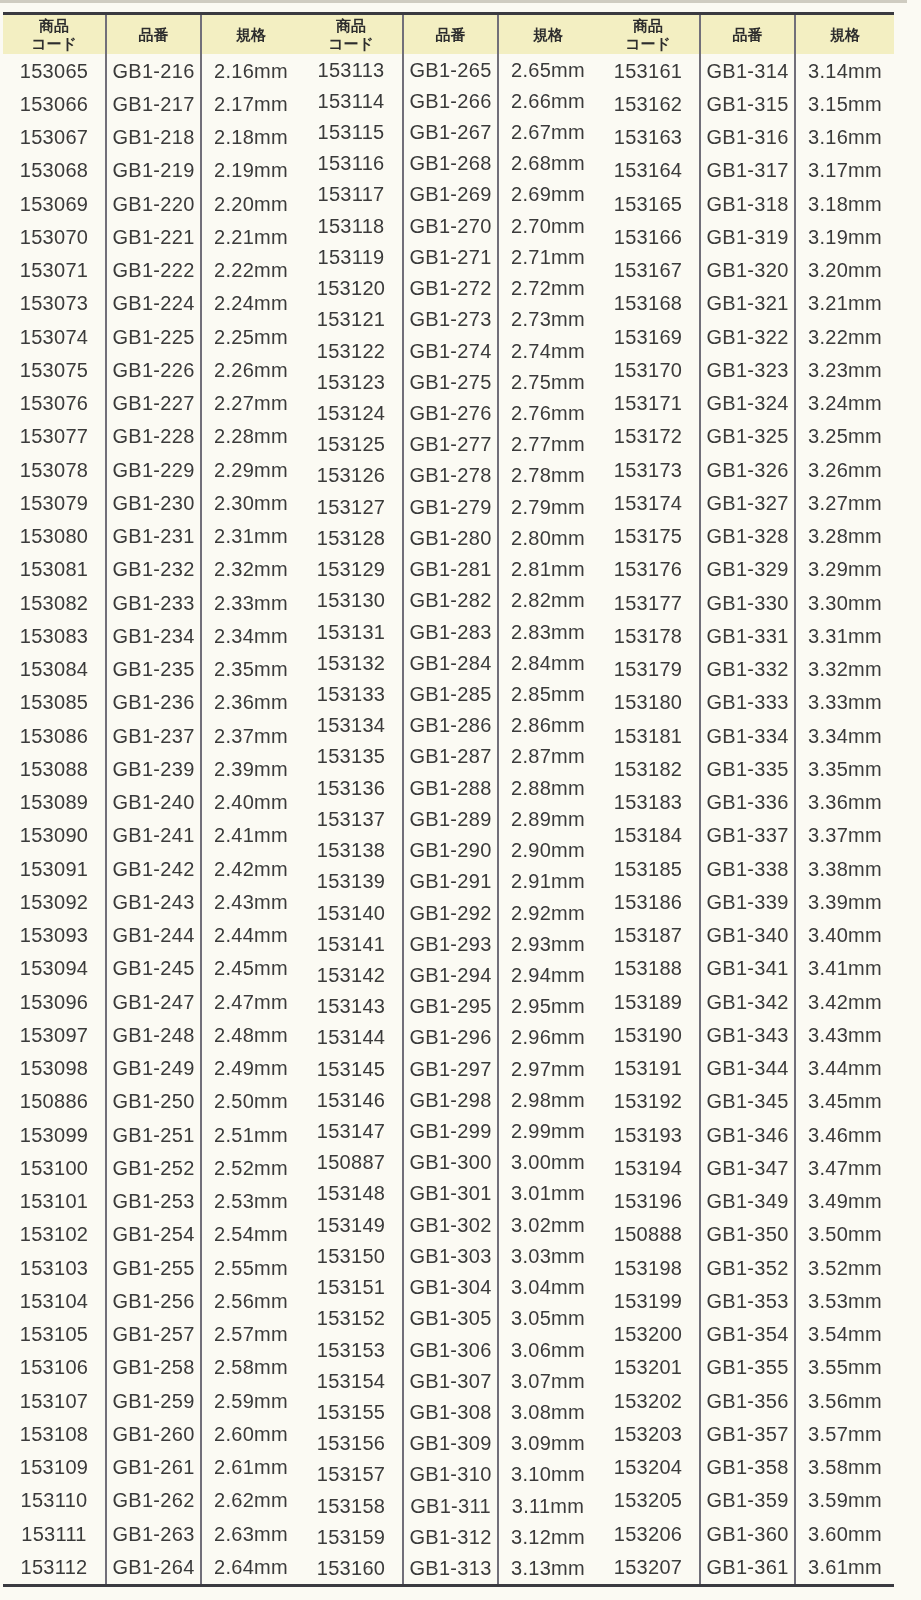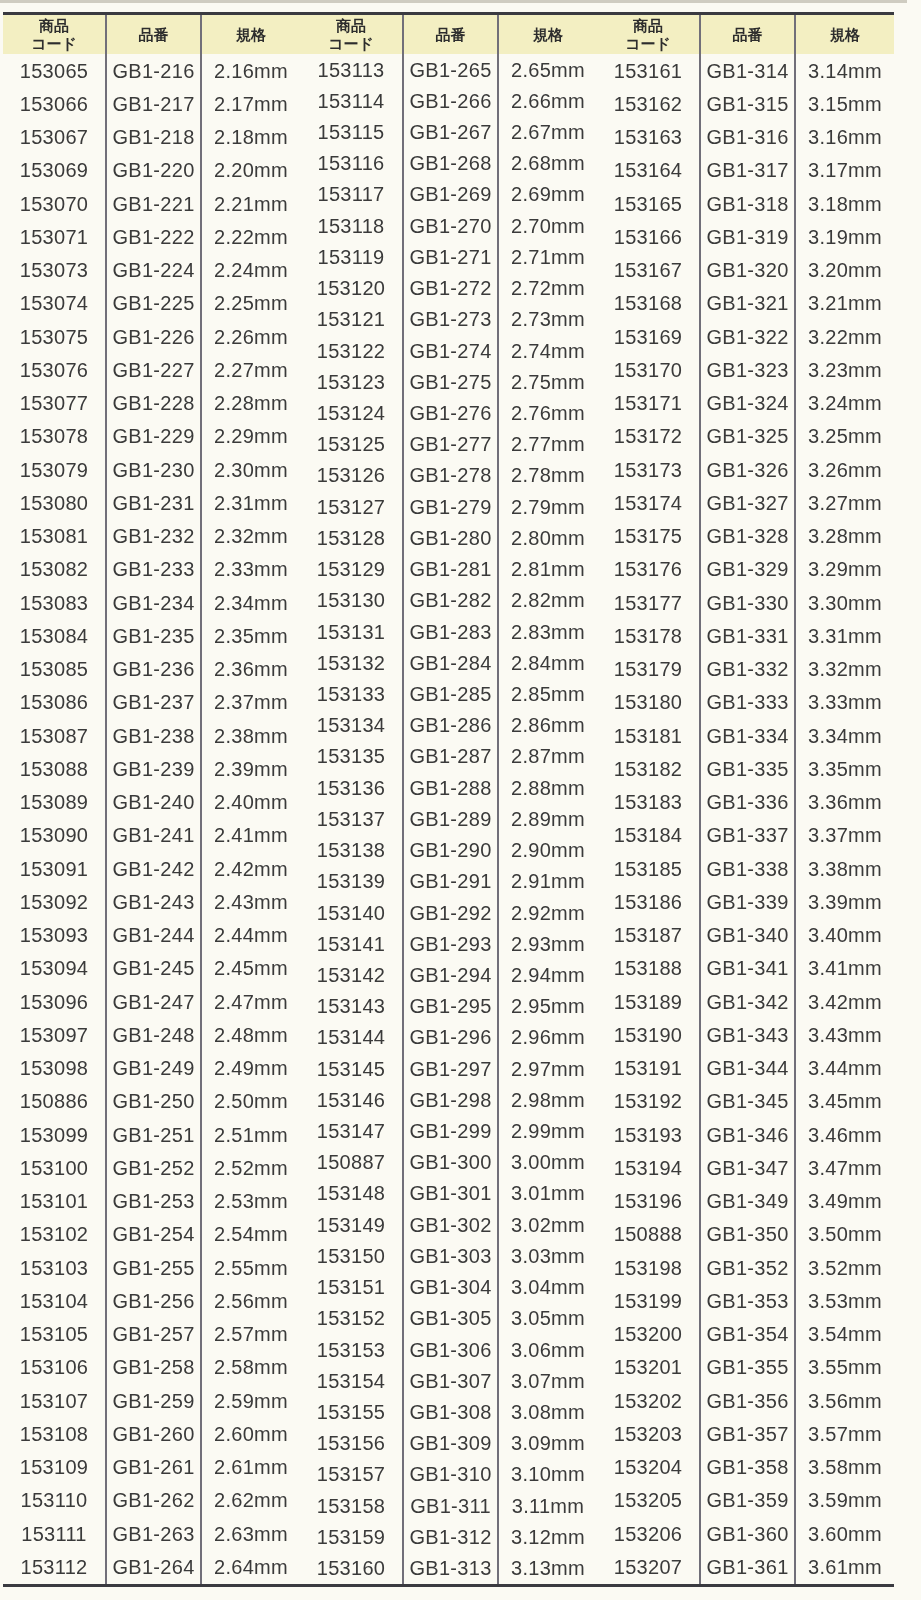--- a/index.html
+++ b/index.html
@@ -99,20 +99,25 @@
           <td>153066</td>
           <td>GB1-217</td>
           <td>2.17mm</td>
         </tr>
         <tr>
           <td>153067</td>
           <td>GB1-218</td>
           <td>2.18mm</td>
         </tr>
         <tr>
+          <td>153068</td>
+          <td>GB1-219</td>
+          <td>2.19mm</td>
+        </tr>
+        <tr>
           <td>153069</td>
           <td>GB1-220</td>
           <td>2.20mm</td>
         </tr>
         <tr>
           <td>153070</td>
           <td>GB1-221</td>
           <td>2.21mm</td>
         </tr>
         <tr>
@@ -182,25 +187,20 @@
         </tr>
         <tr>
           <td>153085</td>
           <td>GB1-236</td>
           <td>2.36mm</td>
         </tr>
         <tr>
           <td>153086</td>
           <td>GB1-237</td>
           <td>2.37mm</td>
-        </tr>
-        <tr>
-          <td>153087</td>
-          <td>GB1-238</td>
-          <td>2.38mm</td>
         </tr>
         <tr>
           <td>153088</td>
           <td>GB1-239</td>
           <td>2.39mm</td>
         </tr>
         <tr>
           <td>153089</td>
           <td>GB1-240</td>
           <td>2.40mm</td>

